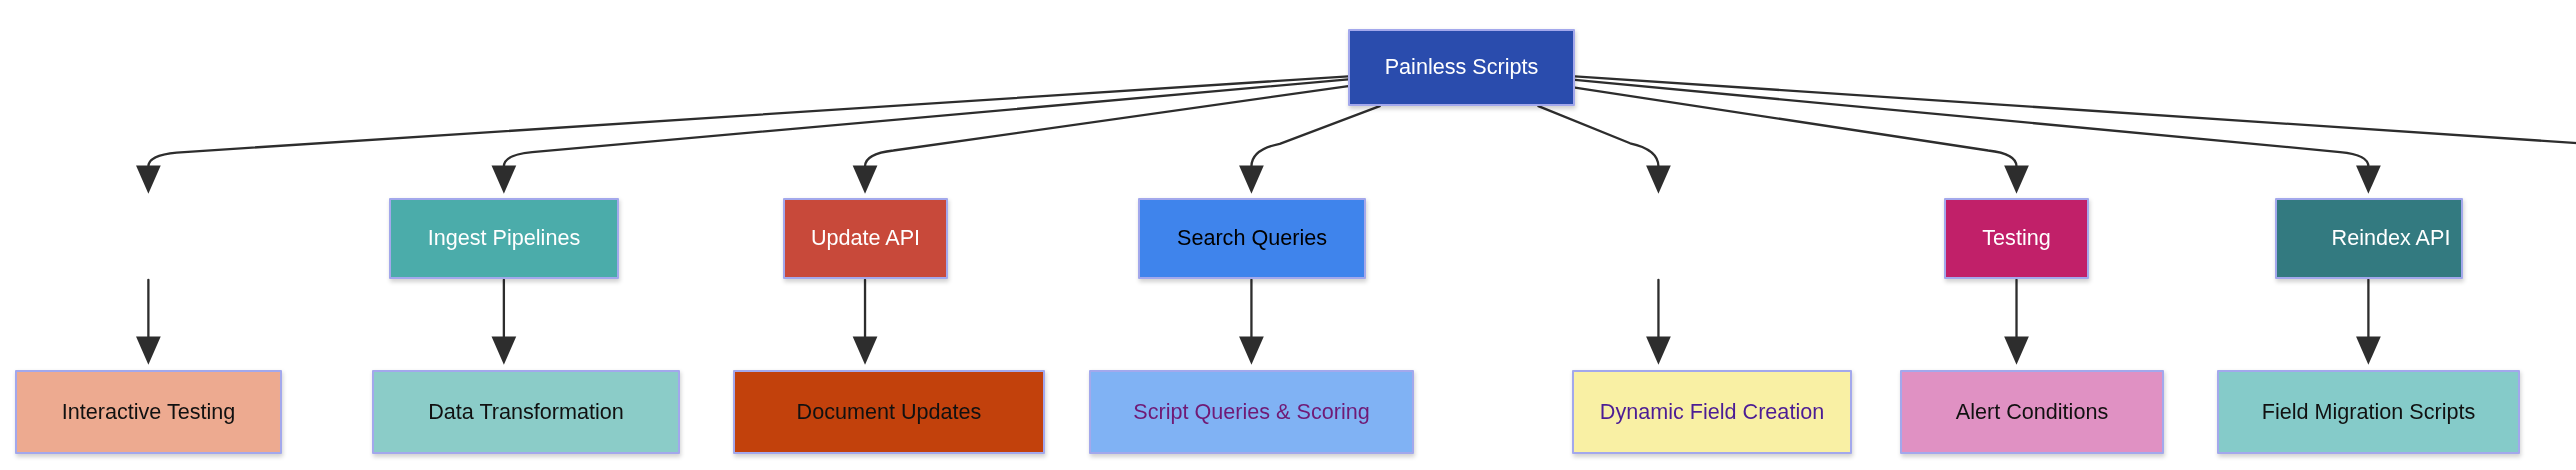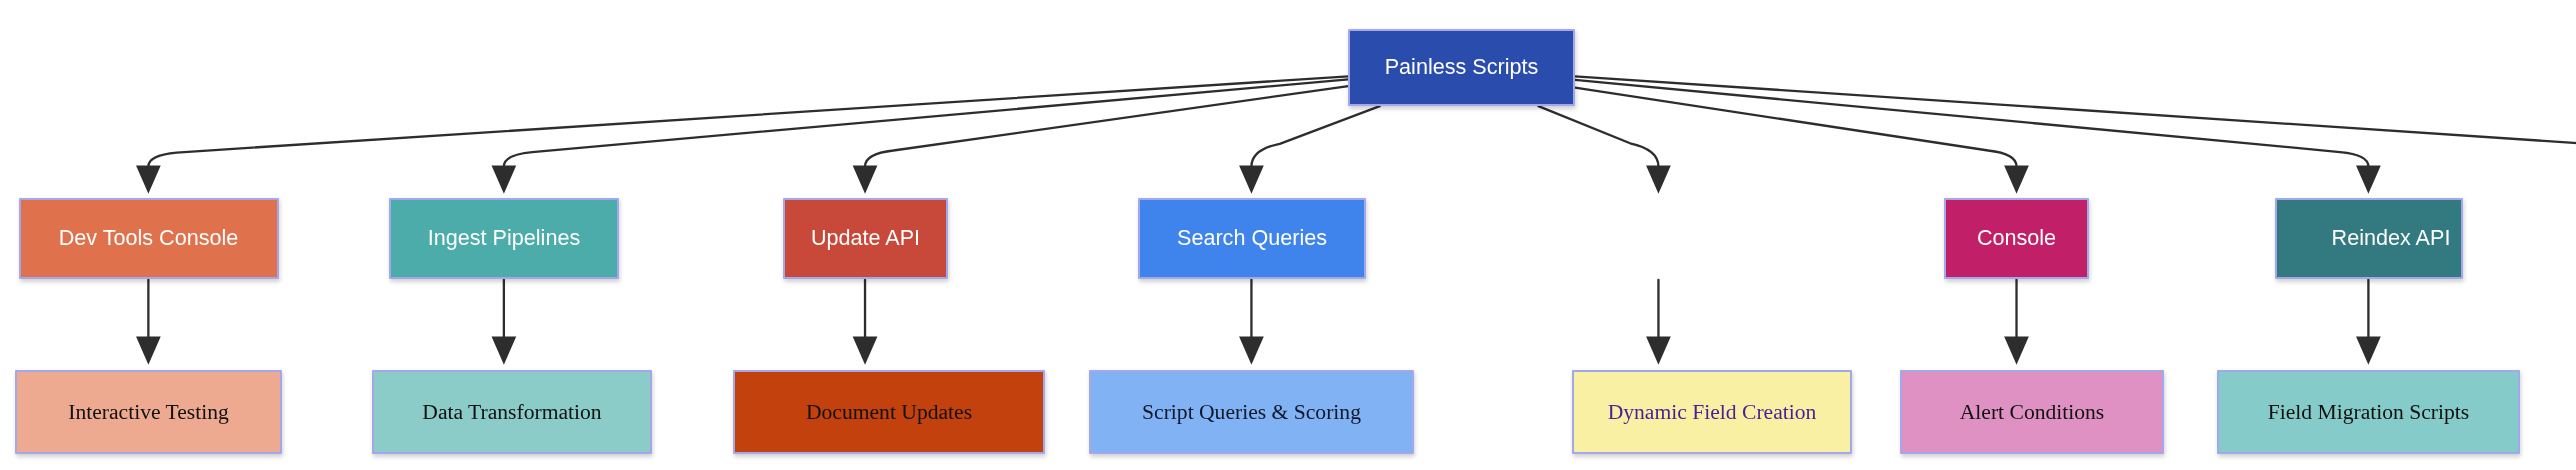--- a/index.html
+++ b/index.html
@@ -34,21 +34,21 @@
     justify-content: center;
     border: 2.1px solid #a3a8ec;
     border-radius: 1px;
     box-shadow: 1px 2.1px 4.1px rgba(0,0,0,0.18);
     font-size: 21.6px;
     line-height: 1.15;
     text-align: center;
     white-space: nowrap;
   }
   .branch-node { top: 198px; height: 81px; }
-  .leaf-node   { top: 370px; height: 84px; font-family: Liberation Serif, serif; }
+  .leaf-node   { top: 370px; height: 84px; }
   .root-node   { top: 29px;  height: 77px; }
 </style>
 </head>
 <body>
 
 <div id="canvas" style="background-color: rgb(255, 255, 255);">
 
   <svg id="edges" viewBox="0 0 5656 914" xmlns="http://www.w3.org/2000/svg">
 
     <path class="edge-line" d="M2617,148 L343,296 Q288,301 288,323"></path>
@@ -83,49 +83,46 @@
     <polygon class="edge-head" points="3195,653 3243,653 3219,708"></polygon>
     <polygon class="edge-head" points="3890,653 3938,653 3914,708"></polygon>
     <polygon class="edge-head" points="4573,653 4621,653 4597,708"></polygon>
     <polygon class="edge-head" points="5309,653 5357,653 5333,708"></polygon>
   </svg>
 
   <div class="node root-node" style="left: 1348px; width: 227px; background-color: rgb(42, 76, 173); color: rgb(255, 255, 255);">
     <span>Painless Scripts</span>
   </div>
 
-  <div class="node branch-node" style="left: 18.5px; width: 260px; background-color: rgb(224, 113, 77); color: rgb(255, 255, 255);">
-    <span>Dev Tools Console</span>
-  </div>
   <div class="node branch-node" style="left: 783px; width: 165px; background-color: rgb(200, 73, 58); color: rgb(255, 255, 255);">
     <span>Update API</span>
   </div>
   <div class="node branch-node" style="left: 389px; width: 230px; background-color: rgb(75, 172, 170); color: rgb(255, 255, 255);">
     <span>Ingest Pipelines</span>
   </div>
-  <div class="node branch-node" style="left: 1138px; width: 228px; background-color: rgb(63, 132, 236); color: #ffffff;">
+  <div class="node branch-node" style="left: 1138px; width: 228px; background-color: rgb(63, 132, 236); color: #000000;">
     <span>Search Queries</span>
   </div>
   <div class="node branch-node" style="left: 1944px; width: 145px; background-color: rgb(193, 32, 105); color: rgb(255, 255, 255);">
-    <span>Console</span>
+    <span>Testing</span>
   </div>
   <div class="node branch-node" style="left: 2275px; width: 188px; background-color: rgb(51, 122, 128); color: rgb(255, 255, 255); padding-left: 44px;">
     <span>Reindex API</span>
   </div>
 
   <div class="node leaf-node" style="left: 15px; width: 267px; background-color: rgb(237, 170, 144); color: rgb(17, 17, 17);">
     <span>Interactive Testing</span>
   </div>
-  <div class="node leaf-node" style="left: 372px; width: 280px; background-color: rgb(139, 204, 200); color: rgb(17, 17, 17);">
+  <div class="node leaf-node" style="left: 372px; width: 308px; background-color: rgb(139, 204, 200); color: rgb(17, 17, 17);">
     <span>Data Transformation</span>
   </div>
   <div class="node leaf-node" style="left: 733px; width: 312px; background-color: #c2410c; color: rgb(17, 17, 17);">
     <span>Document Updates</span>
   </div>
-  <div class="node leaf-node" style="left: 1089px; width: 325px; background-color: rgb(128, 178, 244); color: #0f172a;">
+  <div class="node leaf-node" style="left: 1089px; width: 325px; background-color: rgb(128, 178, 244); color: #701a75;">
     <span>Script Queries &amp; Scoring</span>
   </div>
   <div class="node leaf-node" style="left: 1572px; width: 280px; background-color: rgb(249, 240, 164); color: #4c1d95;">
     <span>Dynamic Field Creation</span>
   </div>
   <div class="node leaf-node" style="left: 1900px; width: 264px; background-color: rgb(224, 145, 195); color: rgb(17, 17, 17);">
     <span>Alert Conditions</span>
   </div>
   <div class="node leaf-node" style="left: 2217px; width: 303px; background-color: rgb(133, 203, 201); color: rgb(17, 17, 17);">
     <span>Field Migration Scripts</span>

